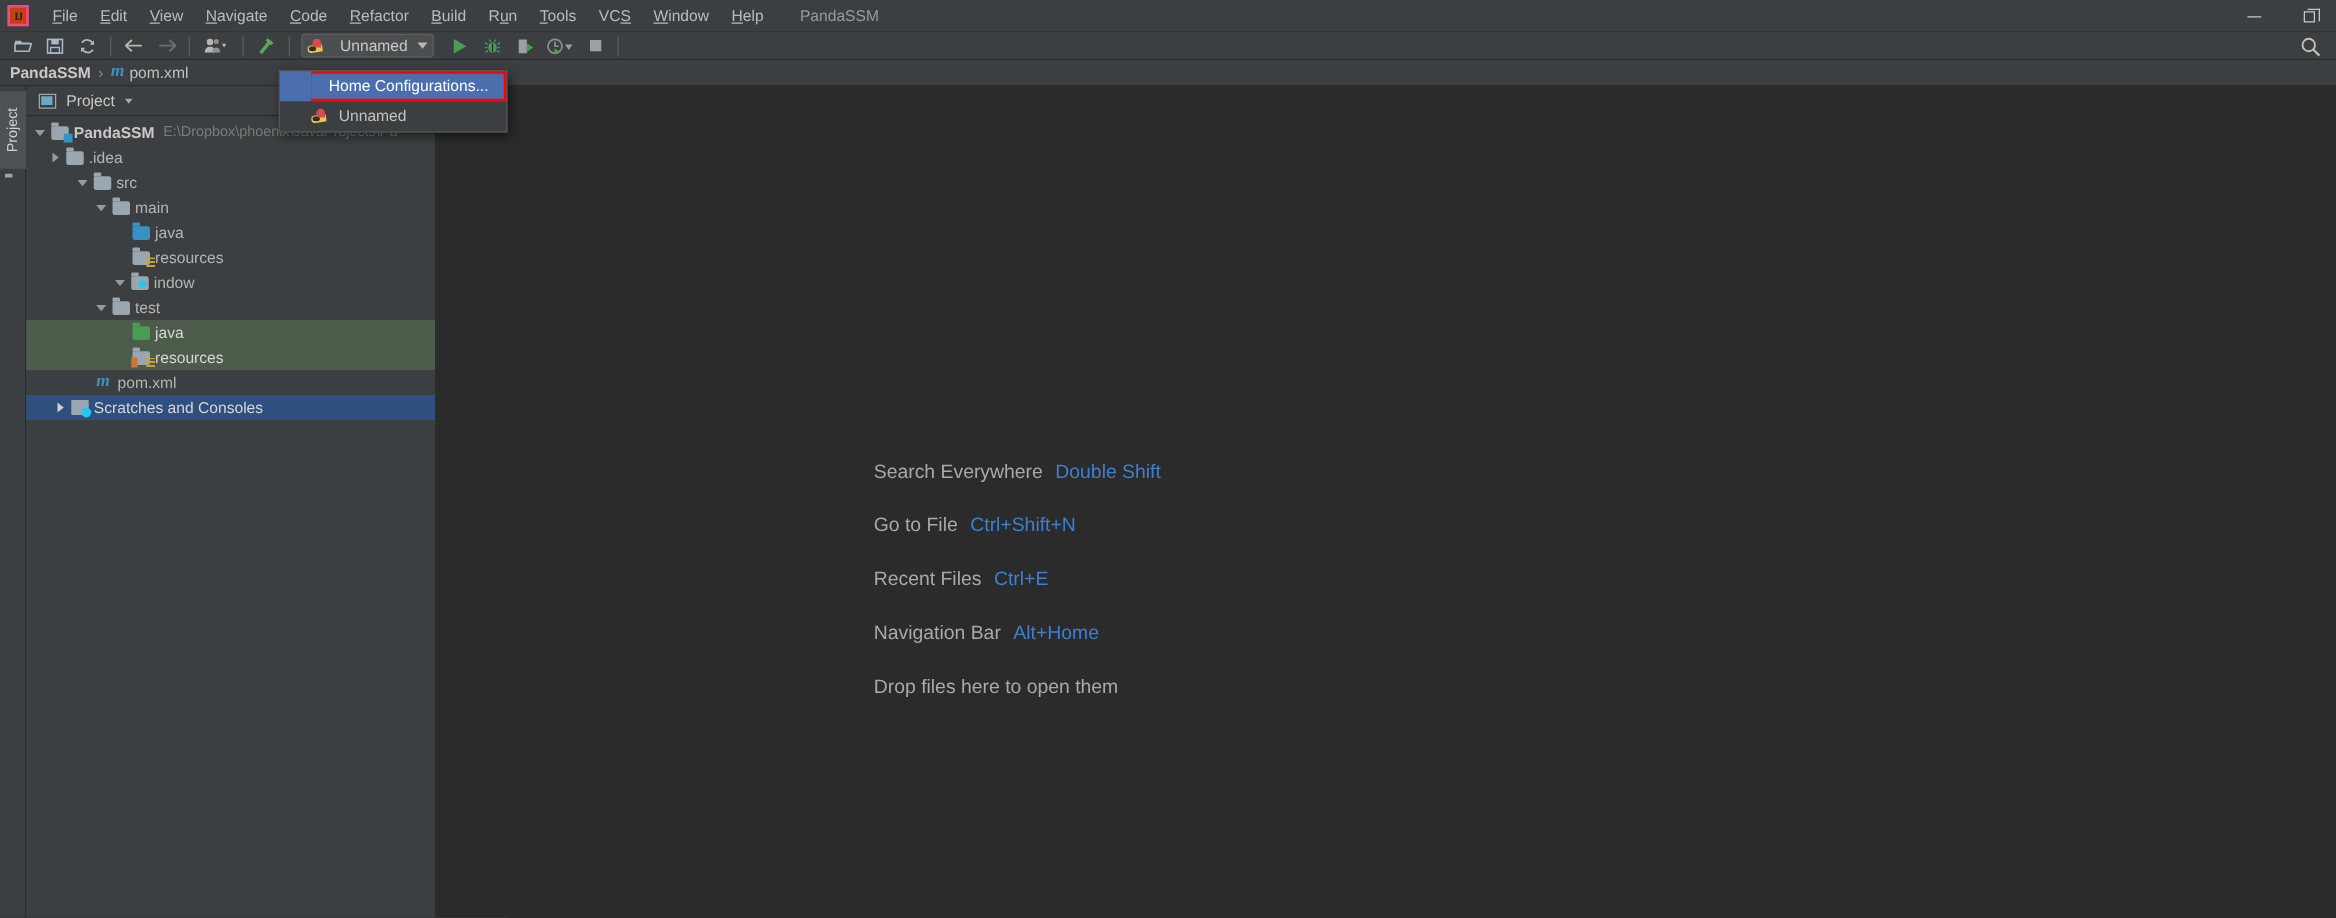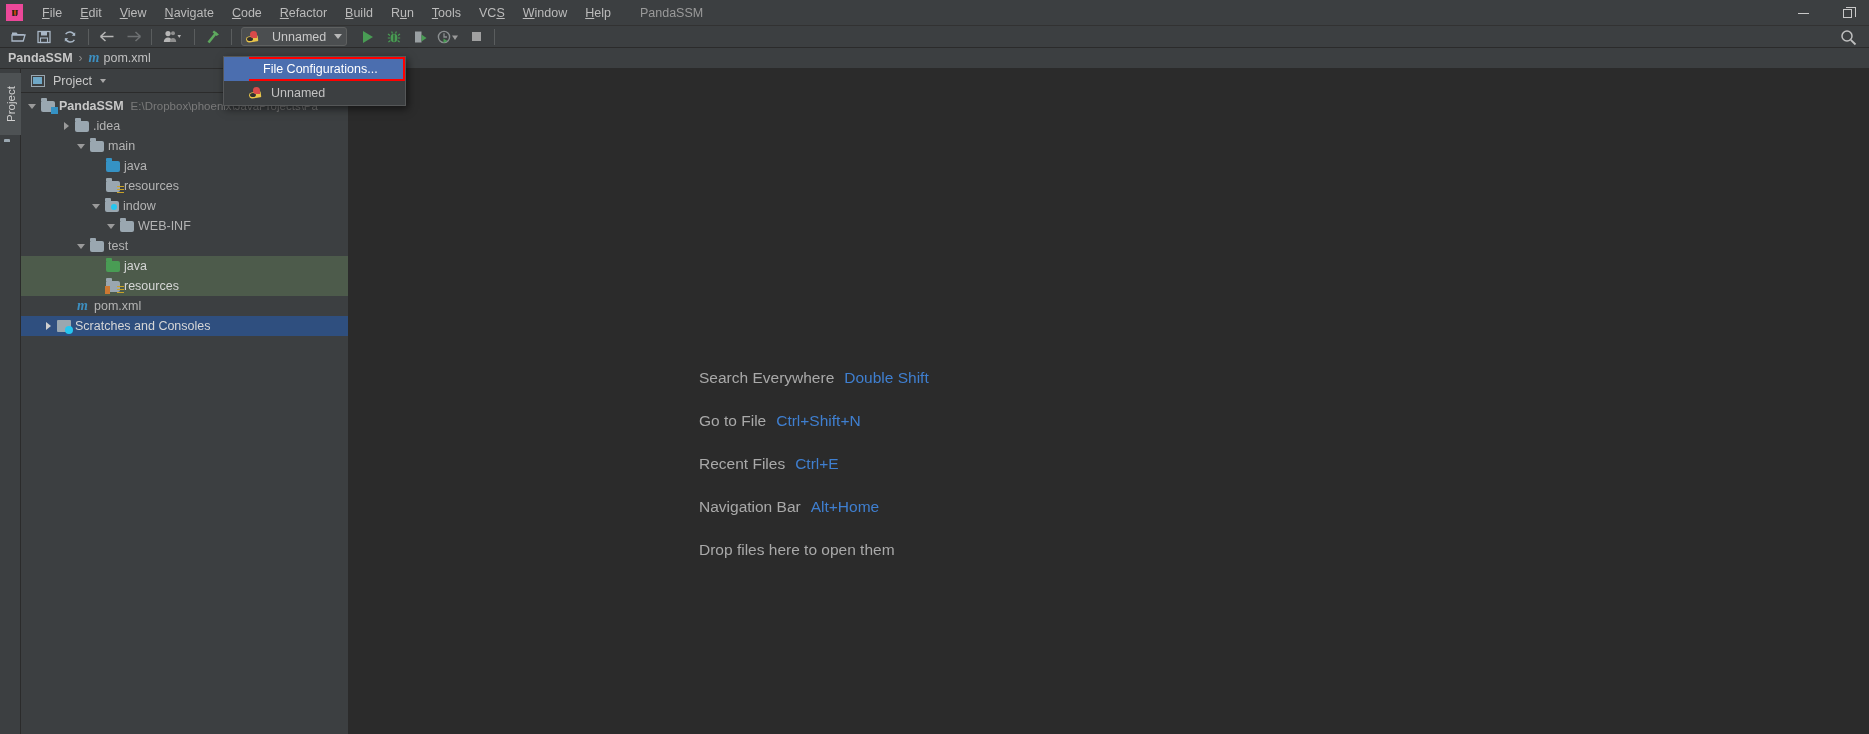--- a/index.html
+++ b/index.html
@@ -13,21 +13,21 @@
   .app { position: relative; width: 1869px; height: 734px; background: #3c3f41; }
 
   
   .menubar {
     position: absolute; top: 0; left: 0; width: 1869px; height: 26px;
     background: #3c3f41; display: flex; align-items: center;
     border-bottom: 1px solid #323232;
   }
   .ij-logo {
     width: 17px; height: 17px; margin-left: 6px; margin-right: 10px;
-    border: 6px solid #ec4899; background: #c2410c; position: relative;
+    border: 2px solid #ec4899; background: #c2410c; position: relative;
     display: flex; align-items: center; justify-content: center;
     font-size: 9px; font-weight: bold; color: #222; letter-spacing: -1px;
     font-family: "Liberation Serif", serif;
   }
   .menu-item {
     font-size: 12.5px; color: #bbbbbb; padding: 3px 9px; cursor: default;
     white-space: nowrap;
   }
   .menu-item .u { text-decoration: underline; }
   .proj-name-top {
@@ -441,30 +441,39 @@
           </span>
         <span class="tico">
           <span class="folder" style="position:relative">
               <i class="badge cyan"></i>
             </span>
         </span>
         <span class="tlabel bold">PandaSSM</span>
         <span class="tpath">E:\Dropbox\phoenix\JavaProjects\Pa</span>
       </div>
 
+      <div class="trow" style="padding-left:16px">
+        <span class="arrow">
+            <i class="ar-right"></i>
+          </span>
+        <span class="tico">
+            <span class="folder"></span>
+          </span>
+        <span class="tlabel">.idea</span>
+      </div>
+
       <div class="trow" style="padding-left:38px">
         <span class="arrow">
-            <i class="ar-right"></i>
+            <i class="ar"></i>
           </span>
         <span class="tico">
             <span class="folder"></span>
           </span>
-        <span class="tlabel">.idea</span>
-      </div>
-
+        <span class="tlabel">src</span>
+      </div>
 
       <div class="trow" style="padding-left:53px">
         <span class="arrow">
             <i class="ar"></i>
           </span>
         <span class="tico">
             <span class="folder"></span>
           </span>
         <span class="tlabel">main</span>
       </div>
@@ -490,29 +499,20 @@
             <i class="ar"></i>
           </span>
         <span class="tico">
           <span class="folder" style="position:relative">
               <i class="badge dot"></i>
             </span>
         </span>
         <span class="tlabel">indow</span>
       </div>
 
-      <div class="trow" style="padding-left:83px">
-        <span class="arrow">
-            <i class="ar"></i>
-          </span>
-        <span class="tico">
-            <span class="folder"></span>
-          </span>
-        <span class="tlabel">WEB-INF</span>
-      </div>
 
 
 
       <div class="trow" style="padding-left:53px">
         <span class="arrow">
             <i class="ar"></i>
           </span>
         <span class="tico">
             <span class="folder"></span>
           </span>
@@ -578,21 +578,21 @@
       <div class="wrow">
         <span class="wtext">Drop files here to open them</span>
       </div>
     </div>
   </div>
 
   <div class="popup">
     <div class="pop-item highlight">
       <span class="pop-gutter"></span>
       <span class="pop-body">
-        <span>File Configurations...</span>
+        <span>Home Configurations...</span>
       </span>
     </div>
     <div class="pop-item">
       <span class="pop-gutter"></span>
       <span class="pop-body" style="padding-left:0">
         <span class="pop-ico">
           <span class="run-ico">
               <span class="bodyc"></span>
               <span class="dark"></span>
               <span class="wing"></span>

